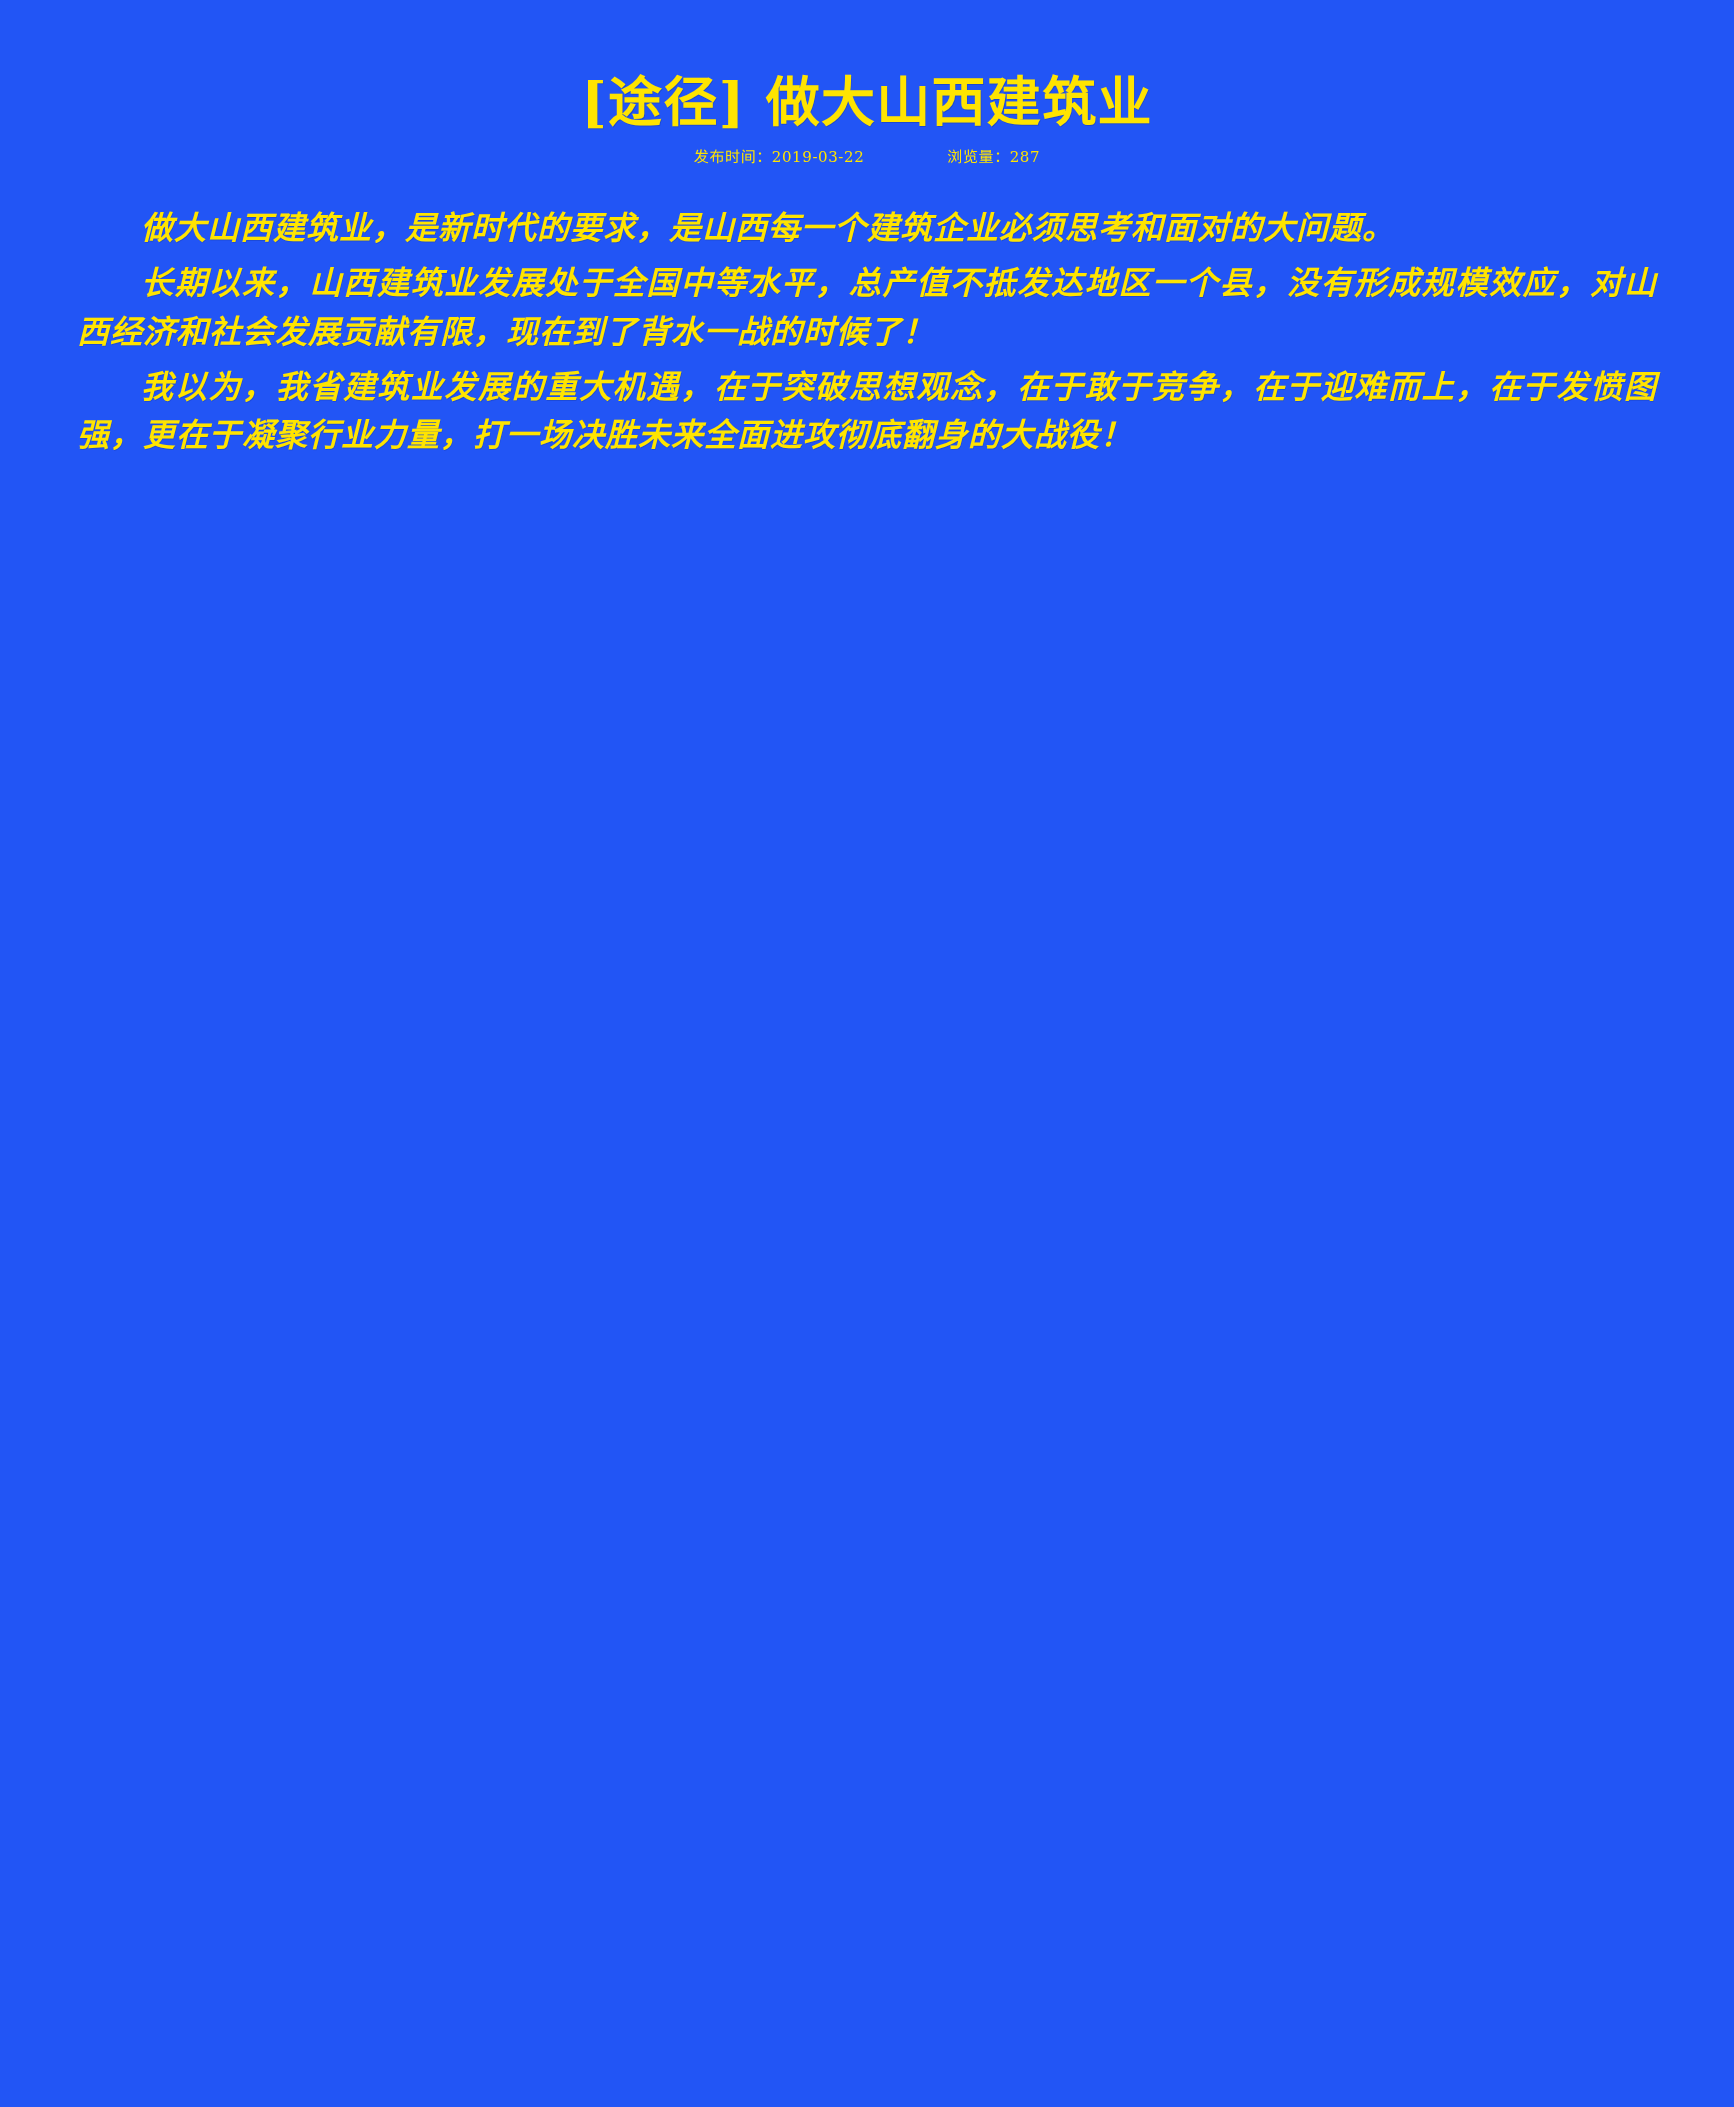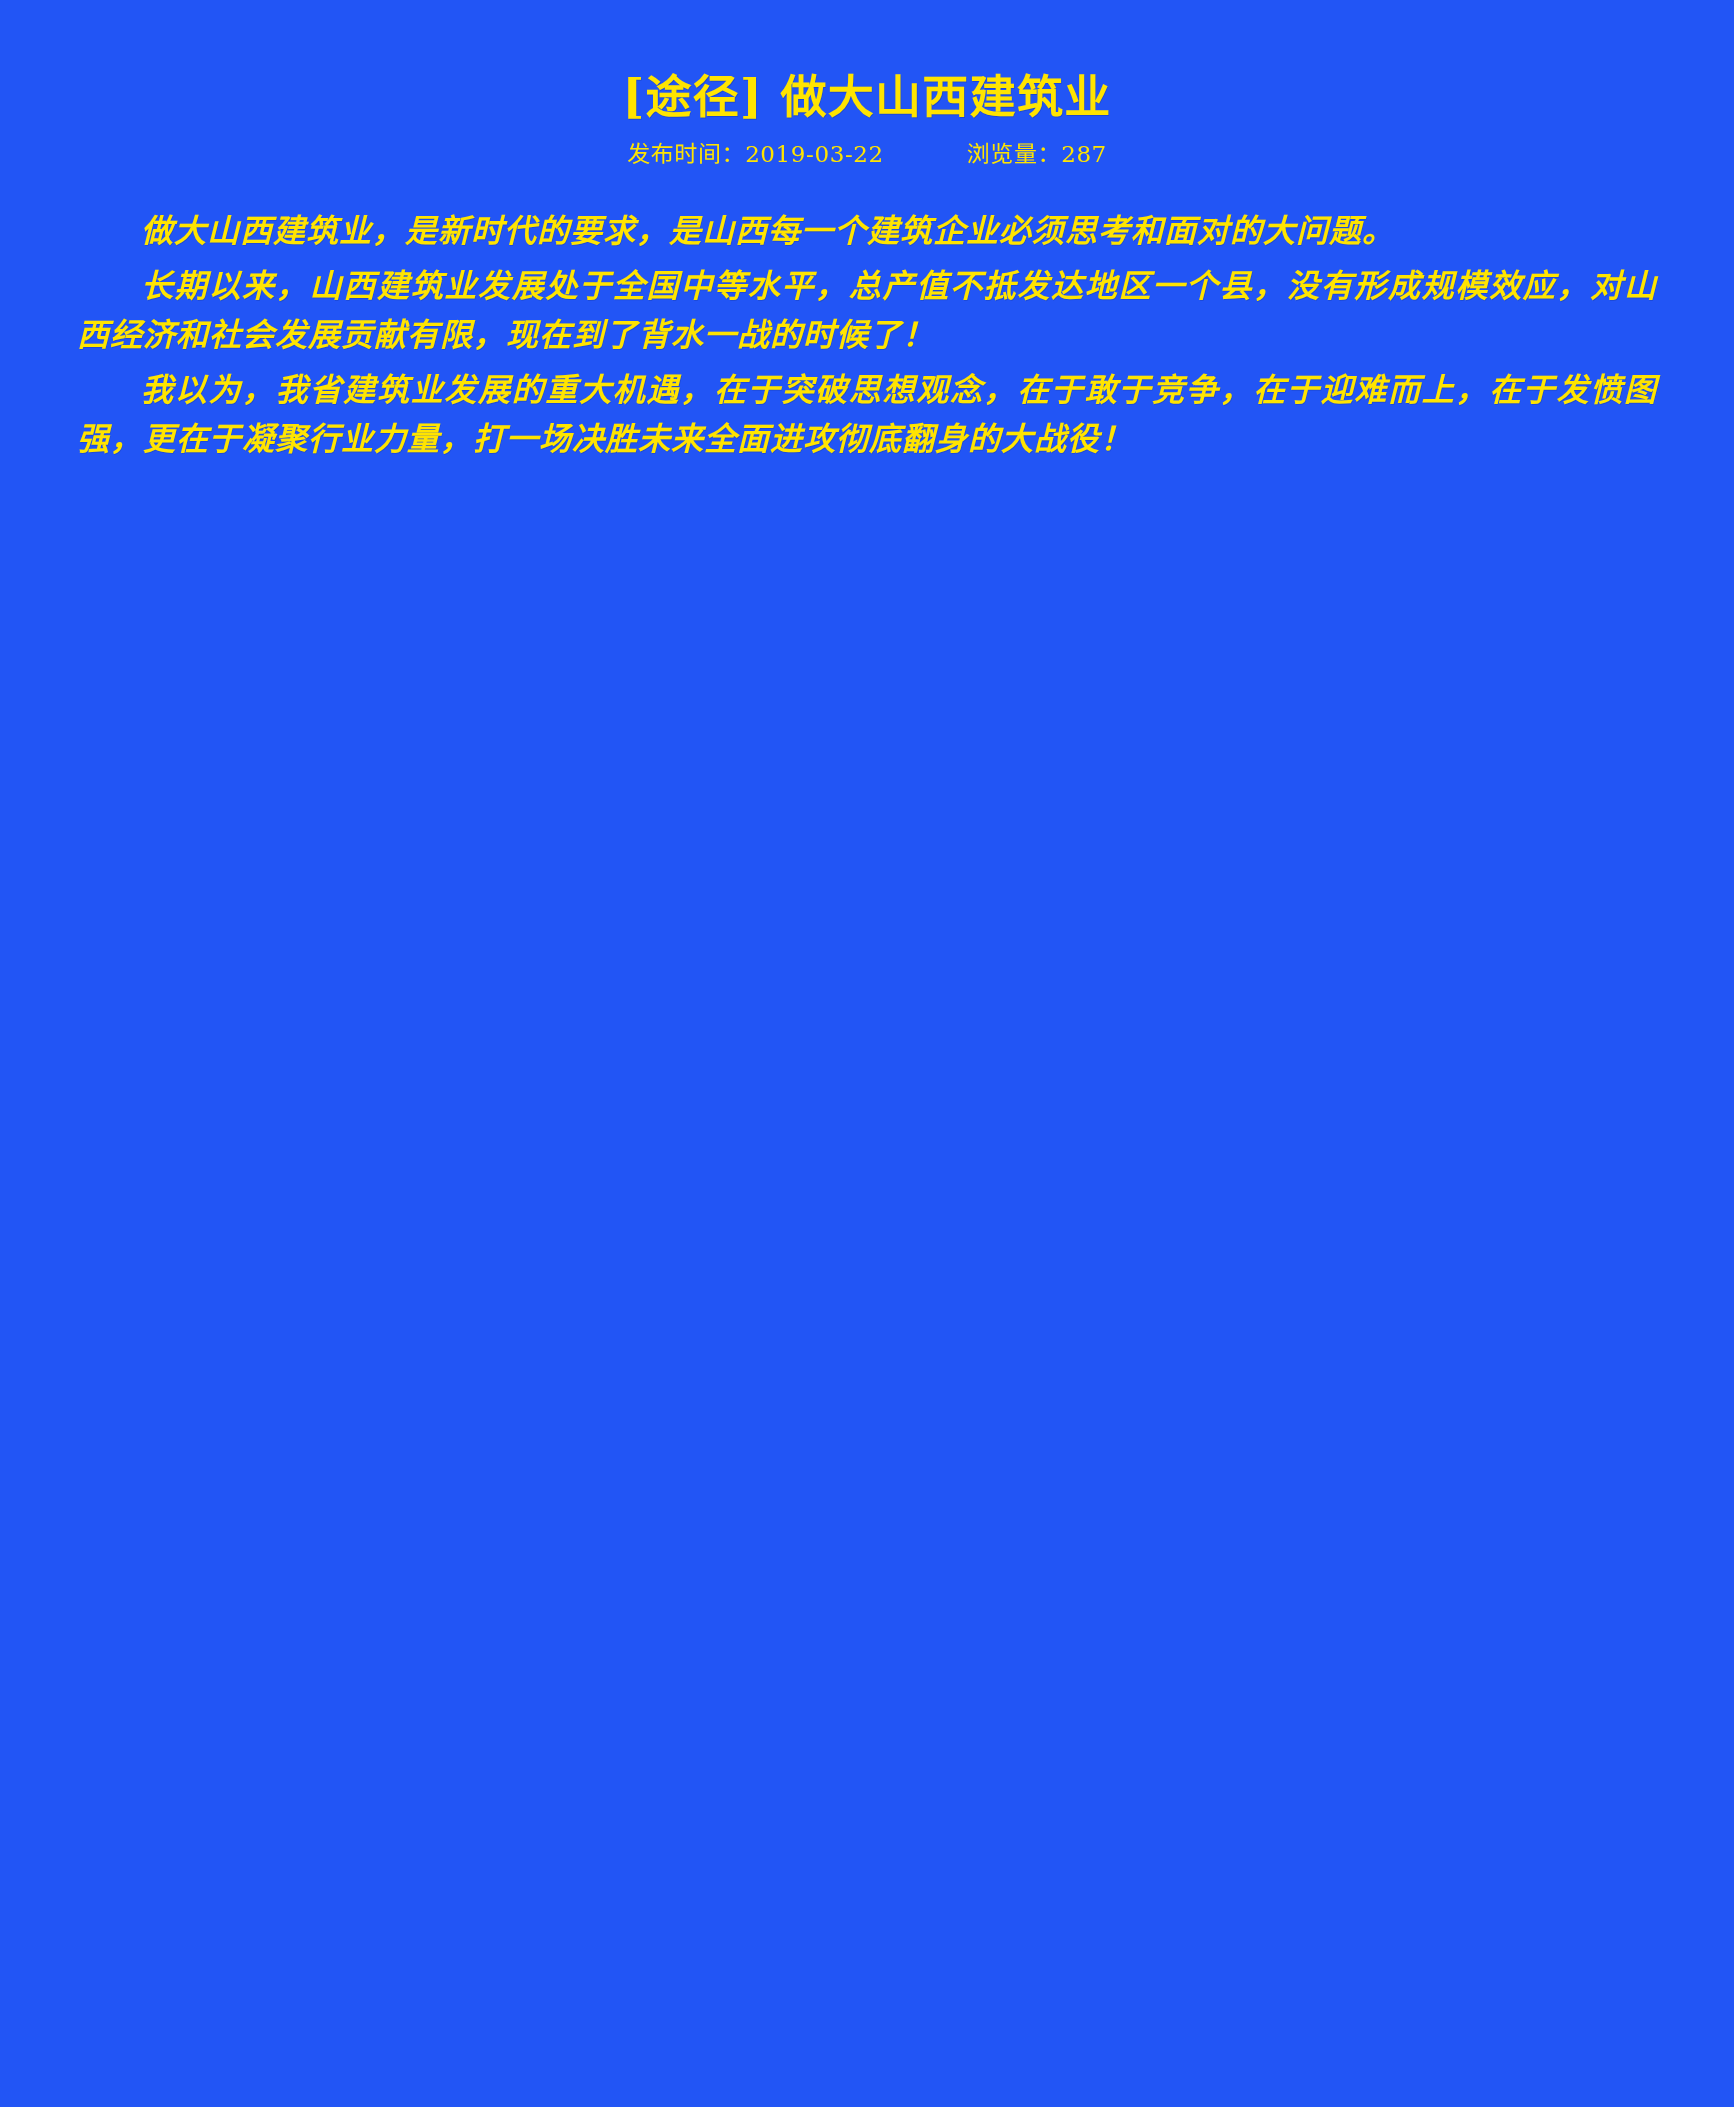--- a/index.html
+++ b/index.html
@@ -19,37 +19,37 @@
     min-height: 2108px;
     box-sizing: border-box;
     padding: 70px 58px 38px 58px;
     background: #2255f5;
   }
   .article-title {
     text-align: center;
     color: #ffe400;
     font-family: "DejaVu Serif", serif;
     font-weight: bold;
-    font-size: 46px;
+    font-size: 54px;
     letter-spacing: 1.3px;
     line-height: 1.2;
     margin: 0 0 10.2px 0;
     text-shadow: 0.6px 0.6px 0 rgba(0,0,0,0.15);
   }
   .meta-row {
     display: flex;
     justify-content: center;
     align-items: center;
     gap: 83px;
     margin-bottom: 38px;
   }
   .meta-item {
     color: #ffe400;
     font-family: "DejaVu Serif", serif;
-    font-size: 23px;
+    font-size: 15px;
     letter-spacing: 0.6px;
     white-space: nowrap;
   }
   .body-text {
     margin: 0 19px;
   }
   .para {
     color: #ffe400;
     font-family: Liberation Serif, serif;
     font-size: 32px;

